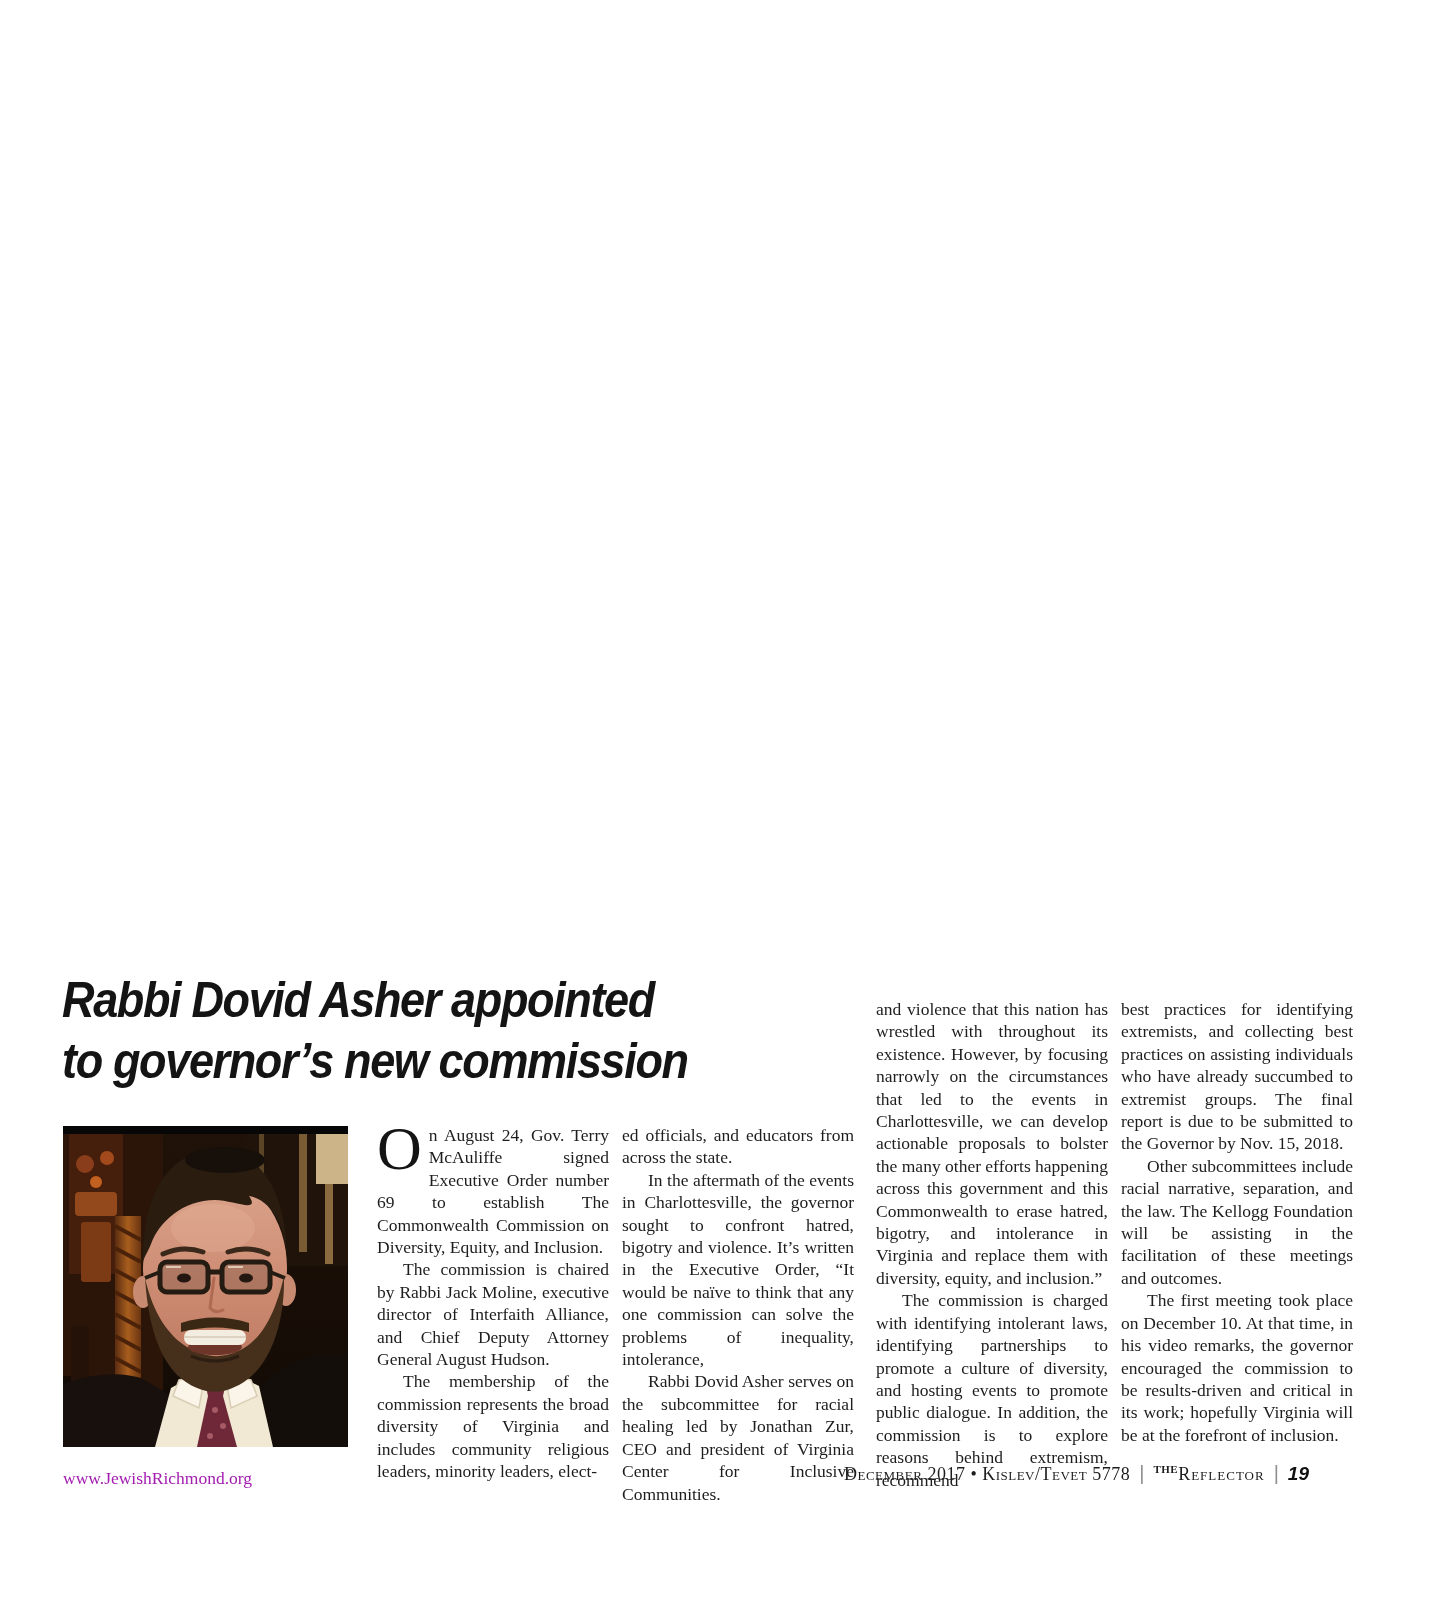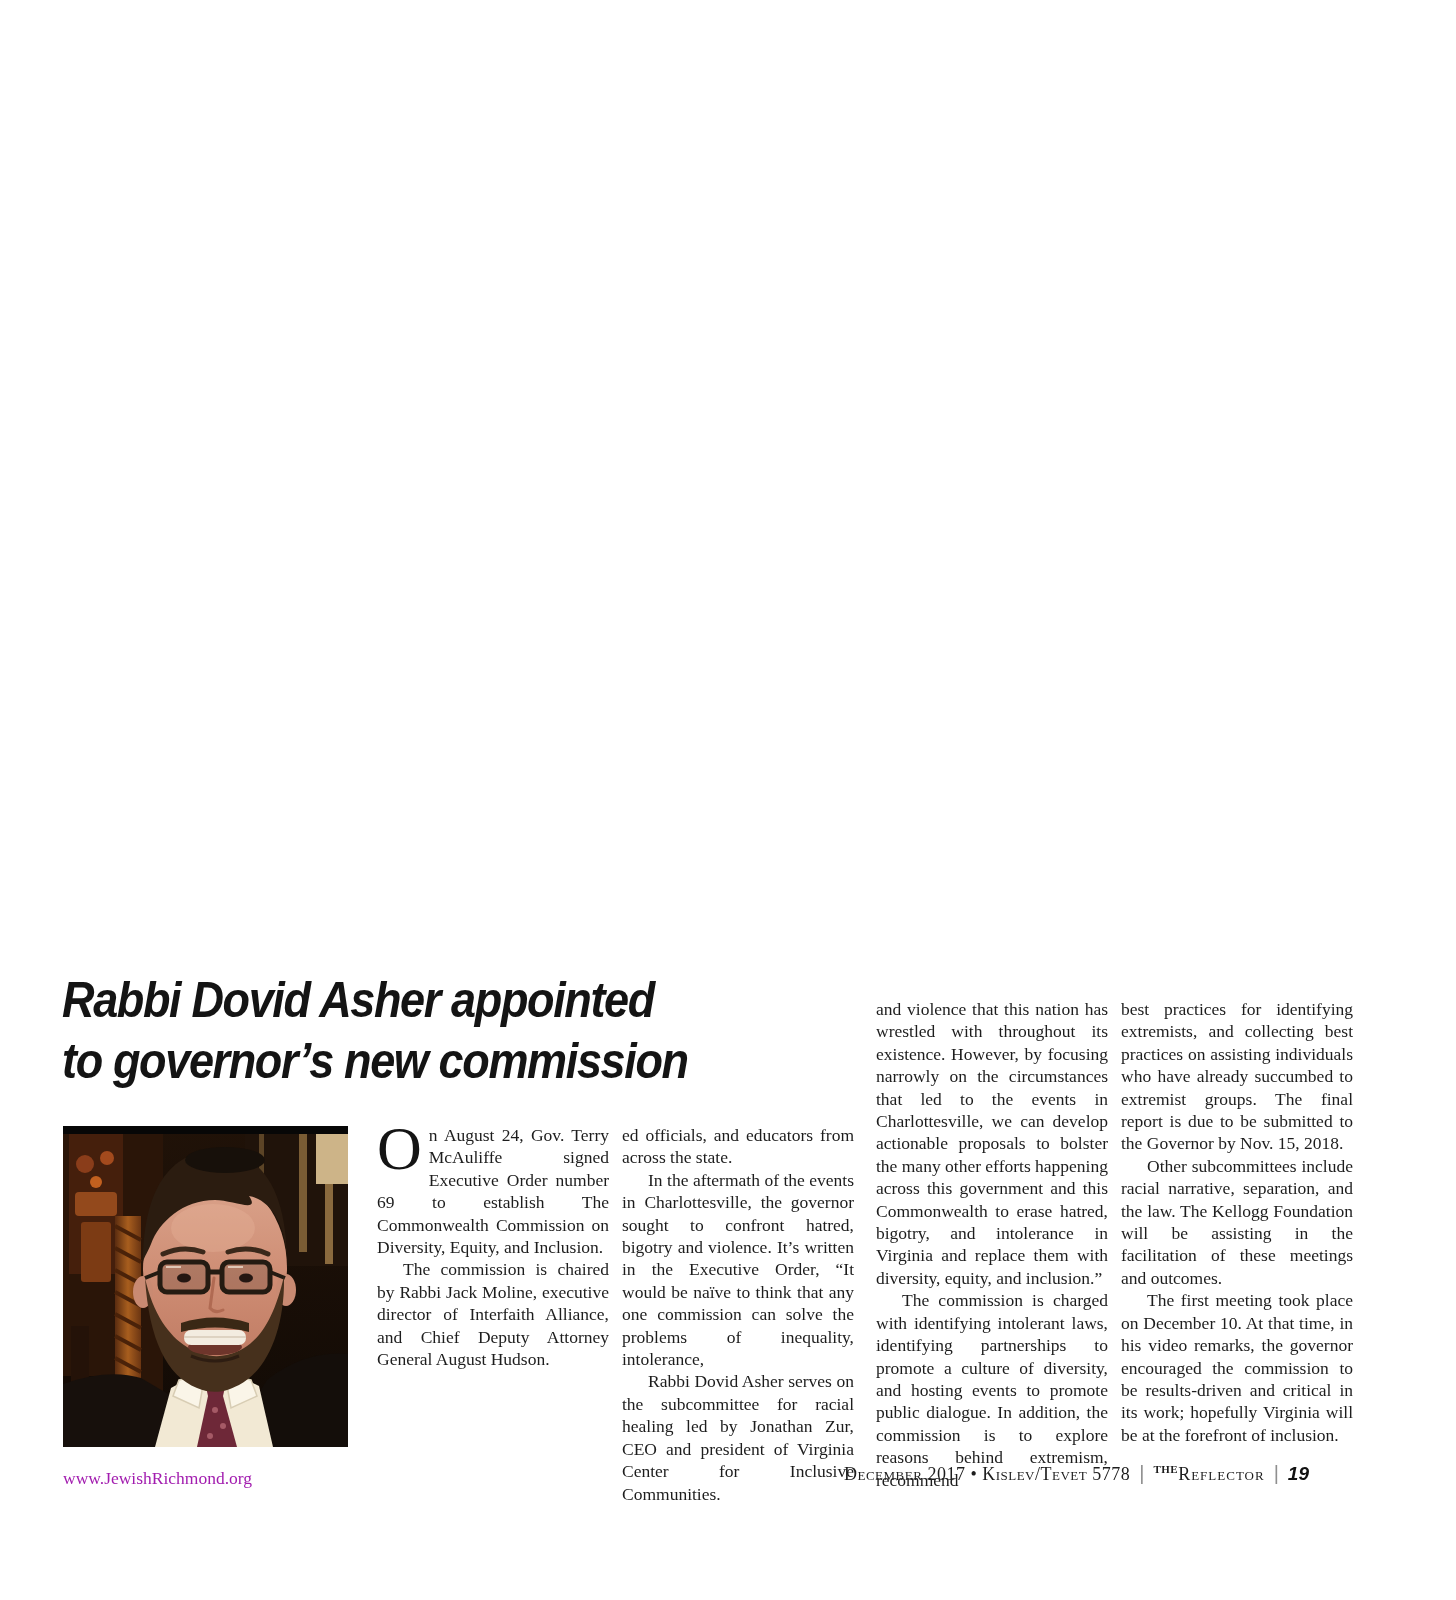--- a/index.html
+++ b/index.html
@@ -161,20 +161,21 @@
       <ellipse cx="152" cy="221" rx="27" ry="8" fill="#6e352b"></ellipse>
       <rect x="121" y="204" width="62" height="15" rx="7" fill="#f3ece0"></rect>
       <path d="M121,211 L183,211" stroke="#c9b9a4" stroke-width="1"></path>
       <path d="M128,230 Q152,240 176,230" stroke="#2e1d12" stroke-width="3" fill="none"></path>
     </svg>
   </figure>
 
   <div class="col col1">
     <p class="flush"><span class="dropcap">O</span><span>n August 24, Gov. Terry McAuliffe signed Executive Order number 69 to establish The Commonwealth Commission on Diversity, Equity, and Inclusion.</span></p>
     <p>The commission is chaired by Rabbi Jack Moline, executive director of Interfaith Alliance, and Chief Deputy Attorney General August Hudson.</p>
+    <p>The membership of the commission represents the broad diversity of Virginia and includes community religious leaders, minority leaders, elect-</p>
   </div>
 
   <div class="col col2">
     <p class="flush">ed officials, and educators from across the state.</p>
     <p>In the aftermath of the events in Charlottesville, the governor sought to confront hatred, bigotry and violence.  It’s written in the Executive Order, “It would be naïve to think that any one commission can solve the problems of inequality, intolerance,</p>
     <p>Rabbi Dovid Asher serves on the subcommittee for racial healing led by Jonathan Zur, CEO and president of Virginia Center for Inclusive Communities.</p>
   </div>
 
   <div class="col col3">
     <p class="flush">and violence that this nation has wrestled with throughout its existence.  However, by focusing narrowly on the circumstances that led to the events in Charlottesville, we can develop actionable proposals to bolster the many other efforts happening across this government and this Commonwealth to erase hatred, bigotry, and intolerance in Virginia and replace them with diversity, equity, and inclusion.”</p>

